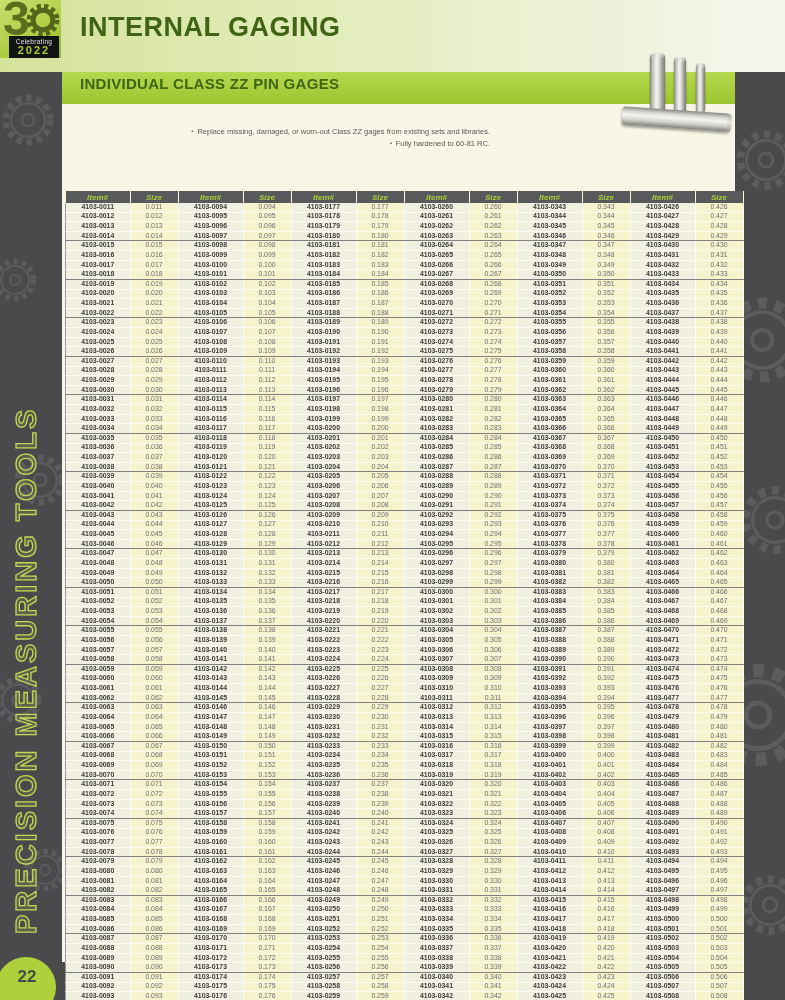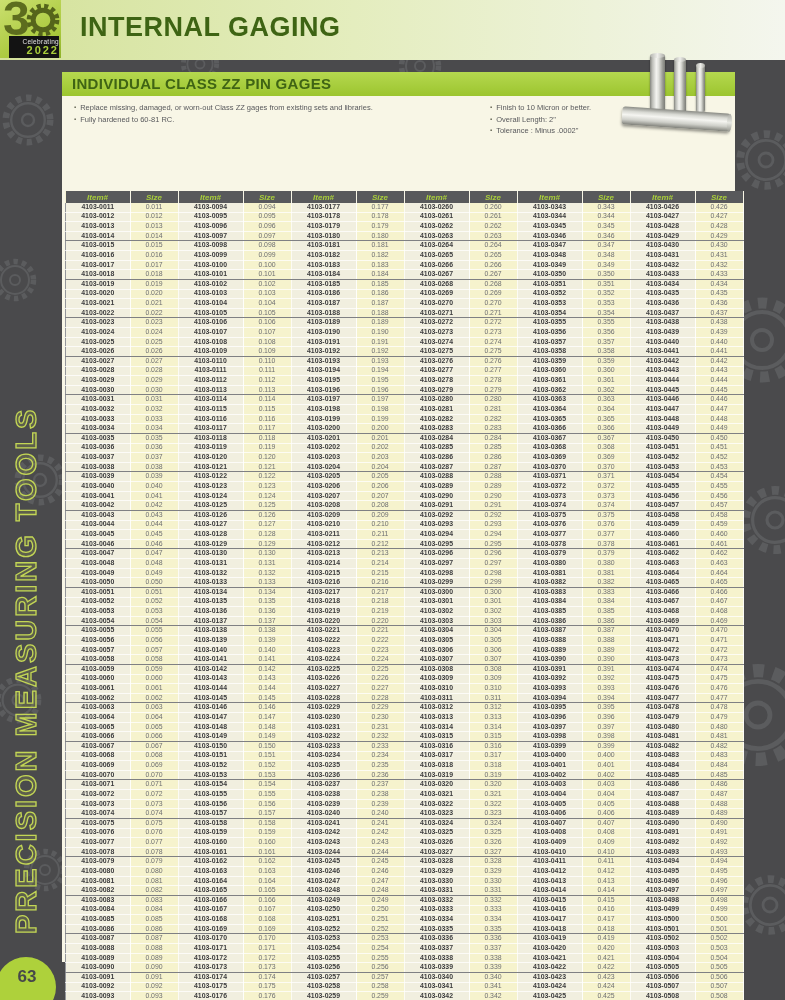--- a/index.html
+++ b/index.html
@@ -4,46 +4,46 @@
 <style>
   html,body{margin:0;padding:0;}
   body{
     width:785px;height:1000px;position:relative;overflow:hidden;
     background:#4a4a4c;
     font-family:"Liberation Sans", sans-serif;
   }
   
   .gears-bg{position:absolute;left:0;top:0;width:785px;height:1000px;z-index:0;color:#5b5c5e;}
   
-  .top-strip{position:absolute;left:0;top:0;width:785px;height:60px;z-index:2;
+  .top-strip{position:absolute;left:0;top:0;width:785px;height:72px;z-index:2;
     background:linear-gradient(to right,#d4e29b 0%,#e4edbe 45%,#f4f6ee 100%);}
   .page-title{position:absolute;left:80px;top:11px;font-size:27px;font-weight:bold;
     color:#3e6414;letter-spacing:.5px;transform:scaleY(1.05);transform-origin:left top;white-space:nowrap;}
   
   .logo{position:absolute;left:0;top:0;width:61px;height:58px;z-index:3;
     background:linear-gradient(150deg,#cbdf70 0%,#a9c93c 70%,#8fb22a 100%);}
   .logo-digit{position:absolute;left:3px;top:-9px;font-size:48px;font-weight:bold;color:#5d6d1e;}
   .logo-gear{position:absolute;left:25px;top:1px;}
-  .logo-label{position:absolute;left:9px;top:36px;width:50px;height:22px;background:#131313;text-align:right;z-index:4;}
+  .logo-label{position:absolute;left:9px;top:36px;width:50px;height:22px;background:#131313;text-align:center;z-index:4;}
   .logo-celebrating{display:block;font-size:6.5px;color:#e3e3e3;margin-top:2px;letter-spacing:.3px;}
   .logo-year{display:block;font-size:11px;font-weight:bold;color:#a9ce3b;letter-spacing:2px;line-height:1;}
   
   .sidebar-title{position:absolute;left:10px;top:934px;z-index:2;
     transform:rotate(-90deg);transform-origin:0 0;white-space:nowrap;
     font-size:29px;font-weight:bold;letter-spacing:3px;
     color:rgba(198,217,78,.15);-webkit-text-stroke:1.3px #c3d655;}
   .page-circle{position:absolute;left:-4px;top:957px;width:60px;height:60px;border-radius:50%;
     background:#aed13b;z-index:4;text-align:center;}
   .page-number{display:inline-block;margin-top:10px;margin-left:2px;font-size:17px;font-weight:bold;color:#47484a;}
   
   .page{position:absolute;left:62px;top:72px;width:673px;height:890px;background:#f8f6e6;z-index:1;}
-  .section-bar{height:24px;background:linear-gradient(to bottom,#b5d84f,#9cc52f);
-    color:#3f6414;font-weight:bold;font-size:15px;line-height:24px;padding-left:10px;letter-spacing:.3px;}
+  .section-bar{height:32px;background:linear-gradient(to bottom,#b5d84f,#9cc52f);
+    color:#3f6414;font-weight:bold;font-size:15px;line-height:24px;padding-left:18px;letter-spacing:.3px;}
   .intro{position:relative;height:47px;}
-  .intro ul{list-style:none;margin:0;padding:0;font-size:7.5px;color:#58595c;line-height:11.5px;}
+  .intro ul{list-style:none;margin:16px;padding:0;font-size:7.5px;color:#58595c;line-height:11.5px;text-align:right;}
   .intro ul li::before{content:"▪";font-size:6px;margin-right:4px;vertical-align:1px;color:#6a6b5a;}
   .bullets-left{position:absolute;left:12px;top:6px;width:400px;}
   .bullets-right{position:absolute;left:428px;top:6px;width:200px;}
   
   .pins{position:absolute;left:600px;top:46px;width:145px;height:100px;z-index:6;}
   .pin{position:absolute;border-radius:2px;
     background:linear-gradient(to right,#84857f 0%,#bbbcb6 15%,#f4f4f0 42%,#dfe0da 58%,#9fa09a 82%,#7b7c76 100%);
     box-shadow:0 1px 2px rgba(0,0,0,.45);}
   .pin::before{content:"";position:absolute;left:0;right:0;top:-2px;height:5px;border-radius:50%;
     background:linear-gradient(to right,#b3b4ae,#efefeb,#a8a9a3);}
@@ -121,25 +121,20 @@
 
 <div class="page">
   <div class="section-bar">
     <span>INDIVIDUAL CLASS ZZ PIN GAGES</span>
   </div>
   <div class="intro">
     <ul class="bullets-left">
       <li>Replace missing, damaged, or worn-out Class ZZ gages from existing sets and libraries.</li>
       <li>Fully hardened to 60-81 RC.</li>
     </ul>
-    <ul class="bullets-right">
-      <li>Finish to 10 Micron or better.</li>
-      <li>Overall Length: 2"</li>
-      <li>Tolerance : Minus .0002"</li>
-    </ul>
   </div>
   <table class="pin-table">
     <thead>
         <tr>
           <th class="item">Item#</th>
           <th class="size">Size</th>
           <th class="item">Item#</th>
           <th class="size">Size</th>
           <th class="item">Item#</th>
           <th class="size">Size</th>
@@ -1320,14 +1315,14 @@
 
 <div class="pins">
   <div class="pin pin-1"></div>
   <div class="pin pin-2"></div>
   <div class="pin pin-3"></div>
   <div class="pin-h"></div>
 </div>
 
 <div class="sidebar-title">PRECISION MEASURING TOOLS</div>
 <div class="page-circle">
-  <span class="page-number">63</span>
+  <span class="page-number">22</span>
 </div>
 
 </body></html>

